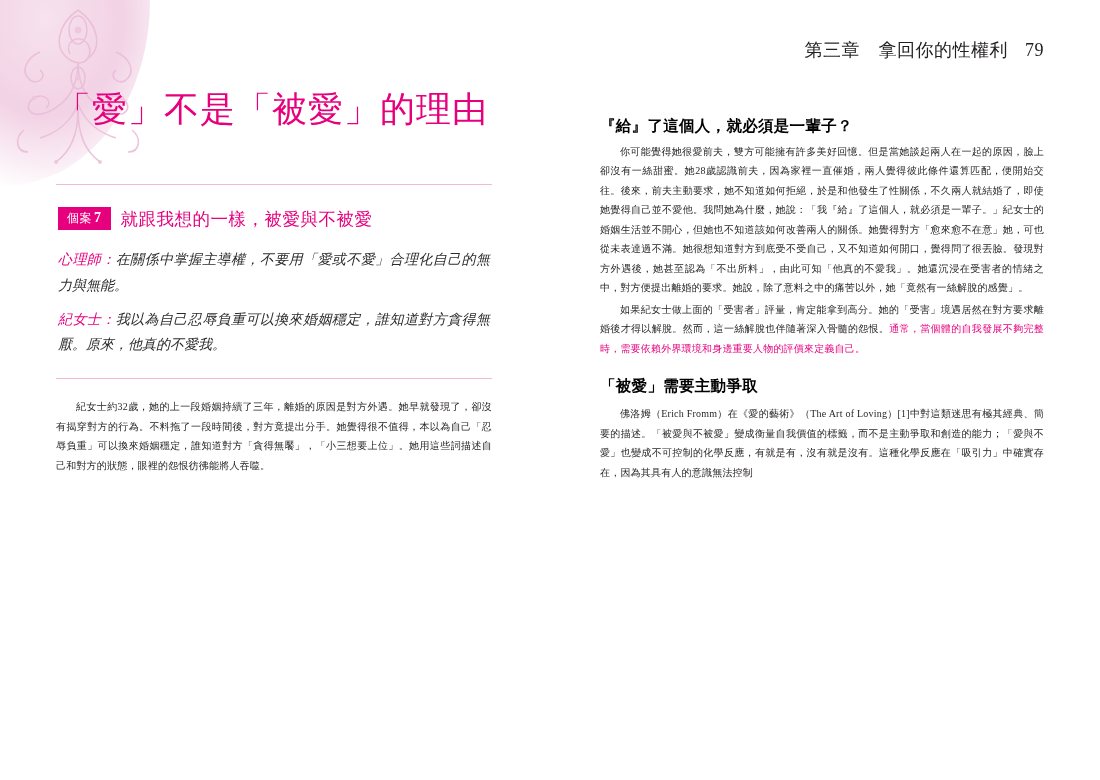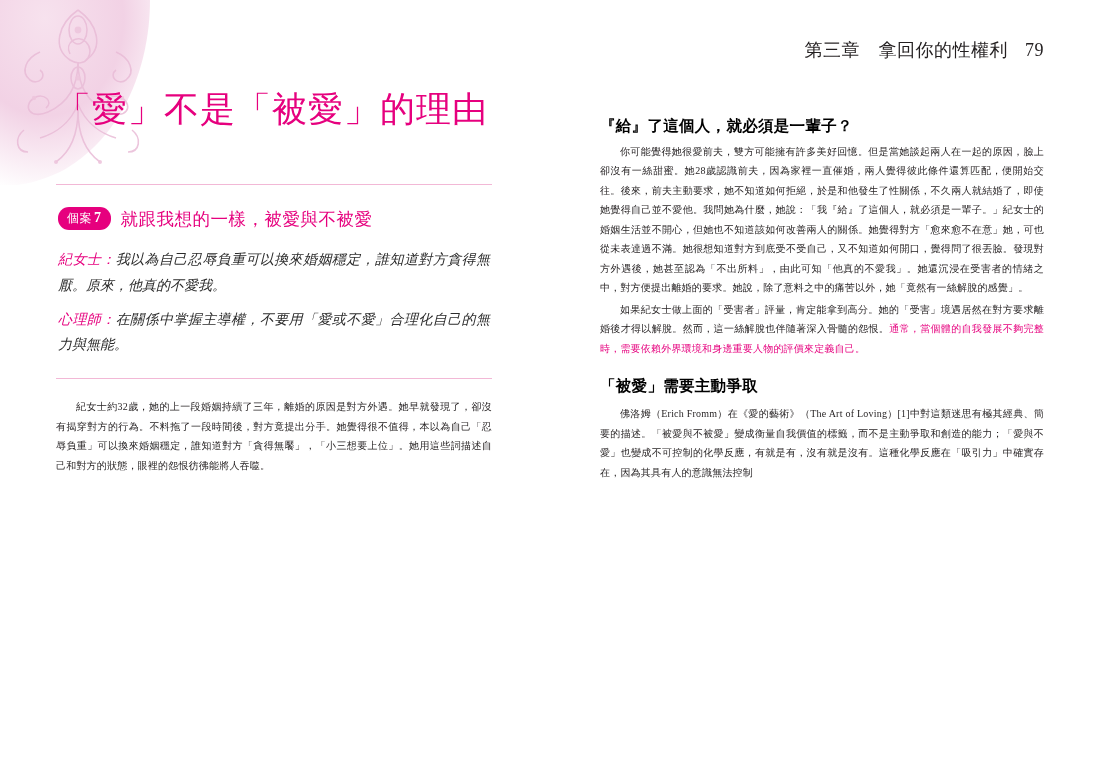--- a/index.html
+++ b/index.html
@@ -84,21 +84,21 @@
     display: flex;
     align-items: center;
     gap: 10px;
     margin-bottom: 16px;
   }
   .case-tag {
     background: #e6007e;
     color: #ffffff;
     font-size: 12px;
     padding: 3px 9px 3px 9px;
-    border-radius: 11px;
+    border-radius: 0;
     white-space: nowrap;
     letter-spacing: 0.5px;
   }
   .case-tag .num {
     font-size: 14px;
     font-weight: bold;
     margin-left: 2px;
   }
   .case-title {
     color: #e6007e;
@@ -199,24 +199,24 @@
 
     <div class="case-box">
       <div class="case-head">
         <span class="case-tag">
           <span>個案</span><span class="num">7</span>
         </span>
         <span class="case-title">就跟我想的一樣，被愛與不被愛</span>
       </div>
 
       <div class="speaker-line">
-        <span class="speaker-name">紀女士：</span><span>我以為自己忍辱負重可以換來婚姻穩定，誰知道對方貪得無厭。原來，他真的不愛我。</span>
+        <span class="speaker-name">心理師：</span><span>在關係中掌握主導權，不要用「愛或不愛」合理化自己的無力與無能。</span>
       </div>
       <div class="speaker-line">
-        <span class="speaker-name">心理師：</span><span>在關係中掌握主導權，不要用「愛或不愛」合理化自己的無力與無能。</span>
+        <span class="speaker-name">紀女士：</span><span>我以為自己忍辱負重可以換來婚姻穩定，誰知道對方貪得無厭。原來，他真的不愛我。</span>
       </div>
     </div>
 
     <p class="body">紀女士約32歲，她的上一段婚姻持續了三年，離婚的原因是對方外遇。她早就發現了，卻沒有揭穿對方的行為。不料拖了一段時間後，對方竟提出分手。她覺得很不值得，本以為自己「忍辱負重」可以換來婚姻穩定，誰知道對方「貪得無饜」，「小三想要上位」。她用這些詞描述自己和對方的狀態，眼裡的怨恨彷彿能將人吞噬。</p>
   </div>
 
   <div class="col col-right">
 
     <h2 class="sub-head first">『給』了這個人，就必須是一輩子？</h2>
 

